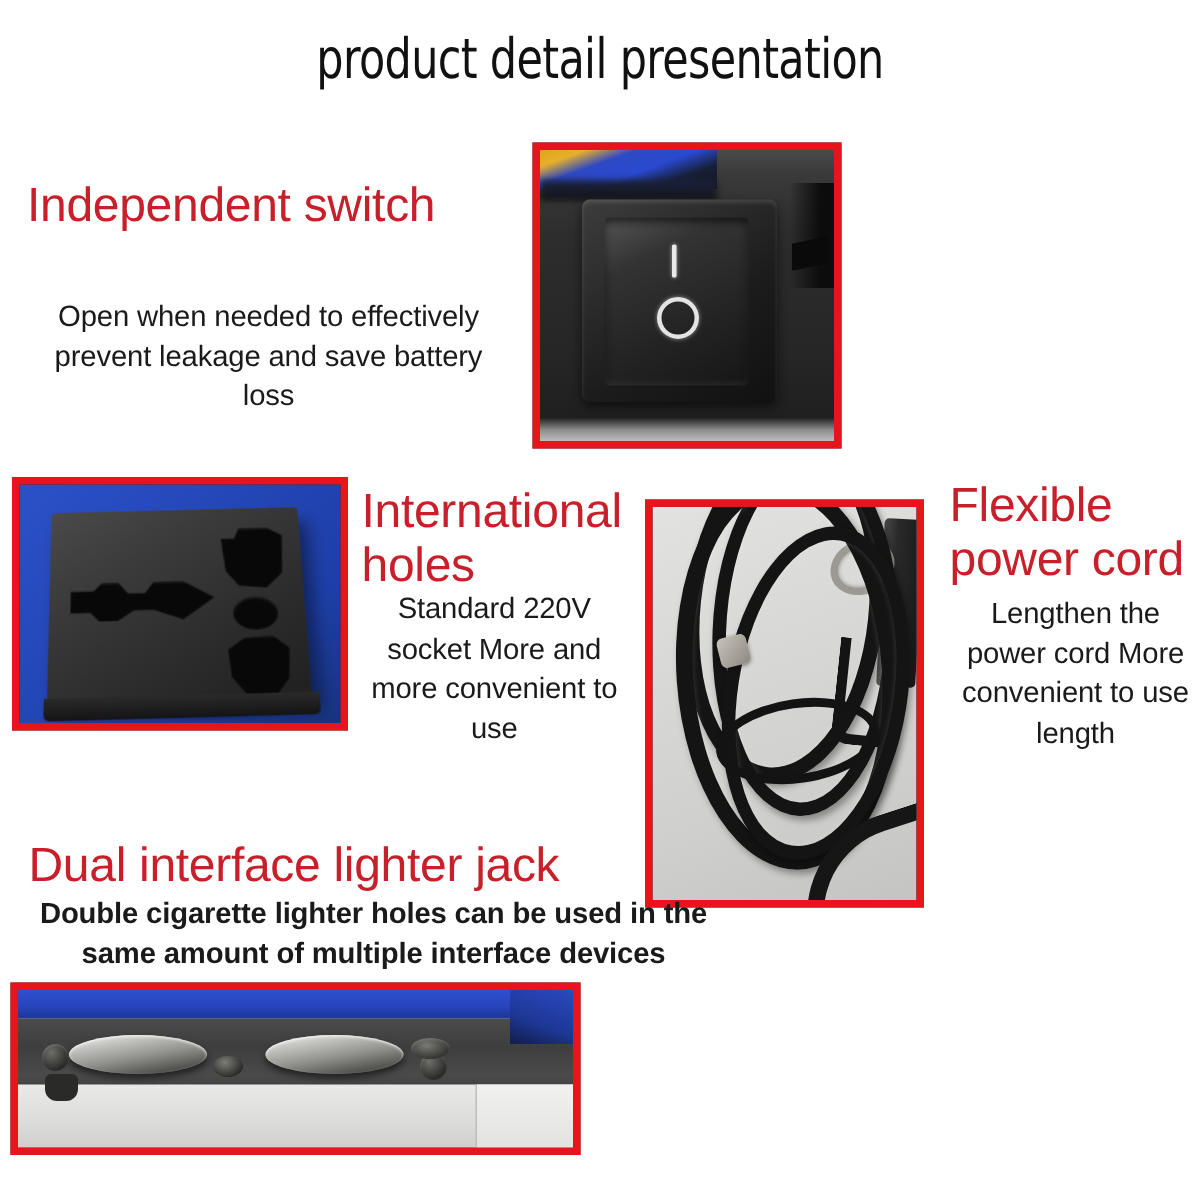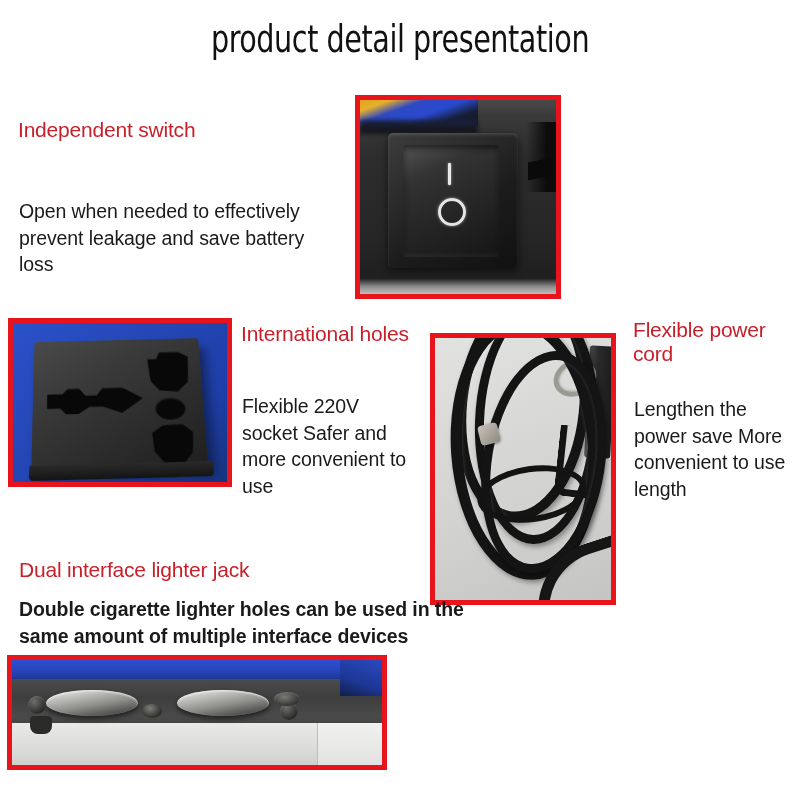--- a/index.html
+++ b/index.html
@@ -30,32 +30,33 @@
     font-family: "DejaVu Sans Condensed", "Liberation Sans Narrow", "Liberation Sans", sans-serif;
     transform: scaleX(0.86);
     transform-origin: center top;
     white-space: nowrap;
   }
 
   
   .feature-heading {
     position: absolute;
     color: #c8202a;
-    font-size: 21px;
+    font-size: 32px;
     font-weight: 400;
     line-height: 1.13;
     letter-spacing: -0.2px;
   }
   .feature-body {
     position: absolute;
     color: #1a1a1a;
     font-size: 19.5px;
     font-weight: 400;
     line-height: 1.36;
     letter-spacing: -0.1px;
+    text-align: center;
   }
 
   
   .photo-frame {
     position: absolute;
     border: 5px solid #e8141b;
     box-sizing: border-box;
     overflow: hidden;
     background: #2b2b2b;
   }
@@ -326,41 +327,41 @@
       <div class="sk-hole sk-hole-universal"></div>
       <div class="sk-hole sk-hole-tr"></div>
       <div class="sk-hole sk-hole-mid"></div>
       <div class="sk-hole sk-hole-br"></div>
     </div>
   </div>
 </div>
 
 <div class="feature-heading" style="left:241px; top:322px; width:180px;">International holes</div>
 
-<div class="feature-body" style="left:242px; top:393px; width:175px;">Flexible 220V socket Safer and more convenient to use</div>
+<div class="feature-body" style="left:242px; top:393px; width:175px;">Standard 220V socket More and more convenient to use</div>
 
 <div class="photo-frame" id="photo-cord">
   <div class="photo-inner">
     <div class="cd-bg"></div>
     <div class="cd-rod"></div>
     <div class="cd-plug"></div>
     <div class="cd-loop cd-l1"></div>
     <div class="cd-loop cd-l2"></div>
     <div class="cd-loop cd-l3"></div>
     <div class="cd-loop cd-l4"></div>
     <div class="cd-hook"></div>
     <div class="cd-ferrule"></div>
     <div class="cd-tie"></div>
     <div class="cd-tail"></div>
   </div>
 </div>
 
 <div class="feature-heading" style="left:633px; top:318px; width:170px;">Flexible power cord</div>
 
-<div class="feature-body" style="left:634px; top:396px; width:166px;">Lengthen the power save More convenient to use length</div>
+<div class="feature-body" style="left:634px; top:396px; width:166px;">Lengthen the power cord More convenient to use length</div>
 
 <div class="feature-heading" style="left:19px; top:558px; width:420px;">Dual interface lighter jack</div>
 
 <div class="feature-body" style="left:19px; top:596px; width:460px;font-weight:bold;">Double cigarette lighter holes can be used in the same amount of multiple interface devices</div>
 
 <div class="photo-frame" id="photo-lighter">
   <div class="photo-inner">
     <div class="lt-bg"></div>
     <div class="lt-body"></div>
     <div class="lt-blue"></div>

